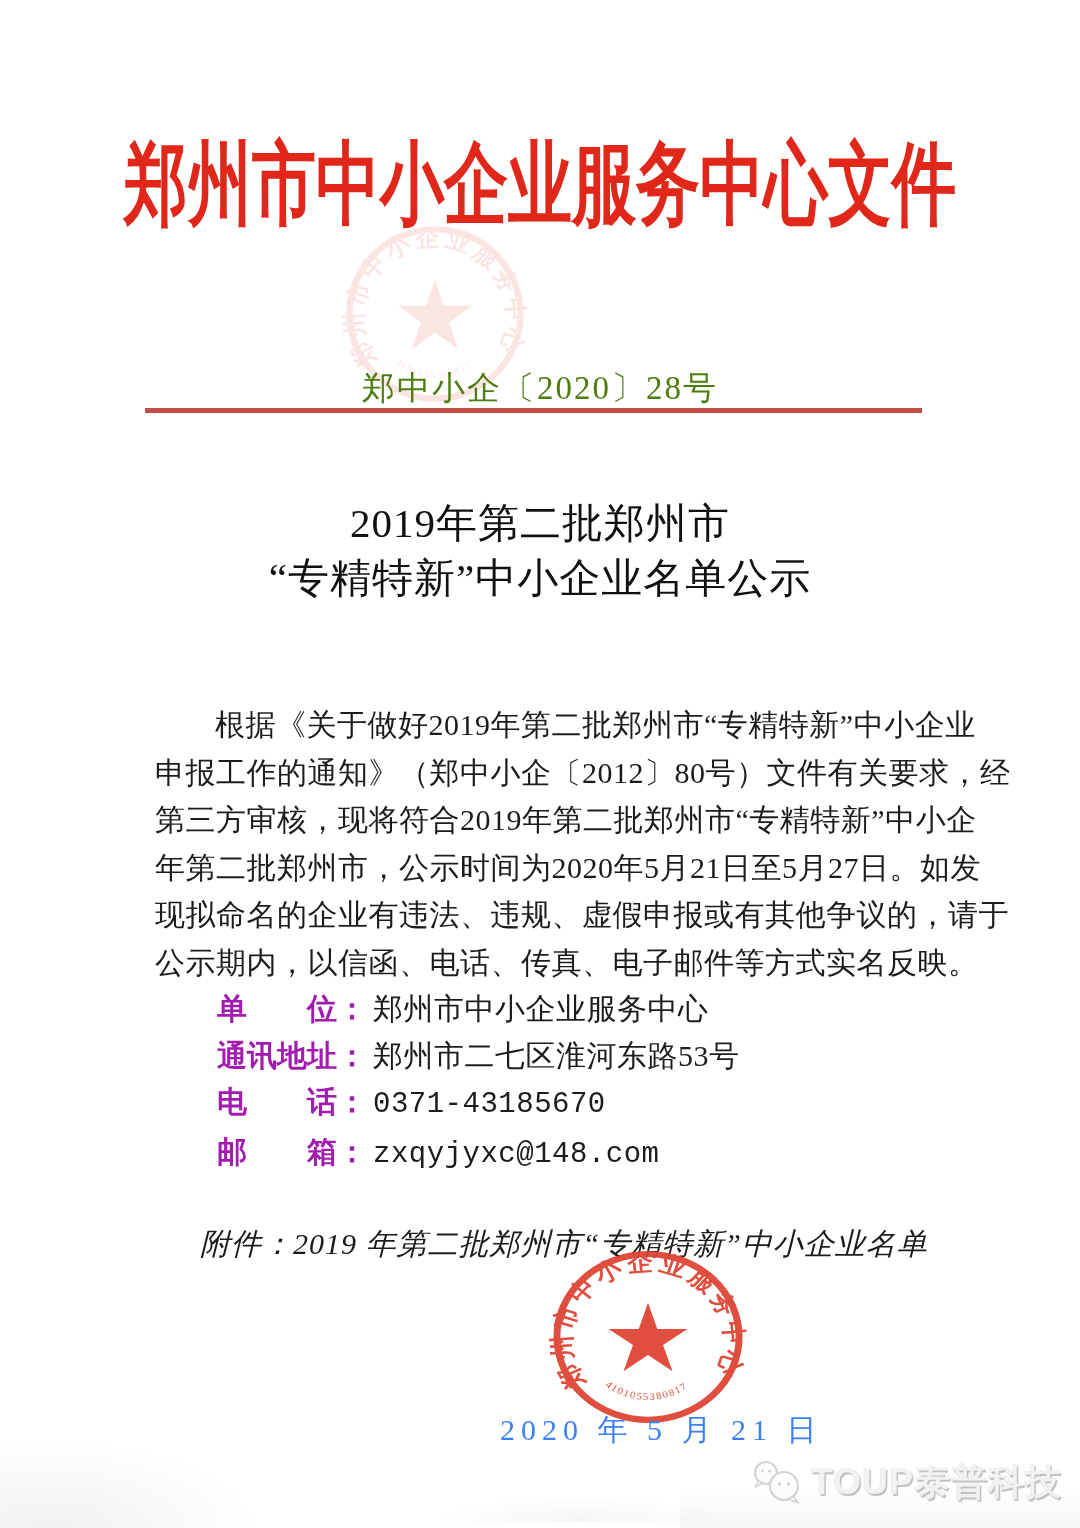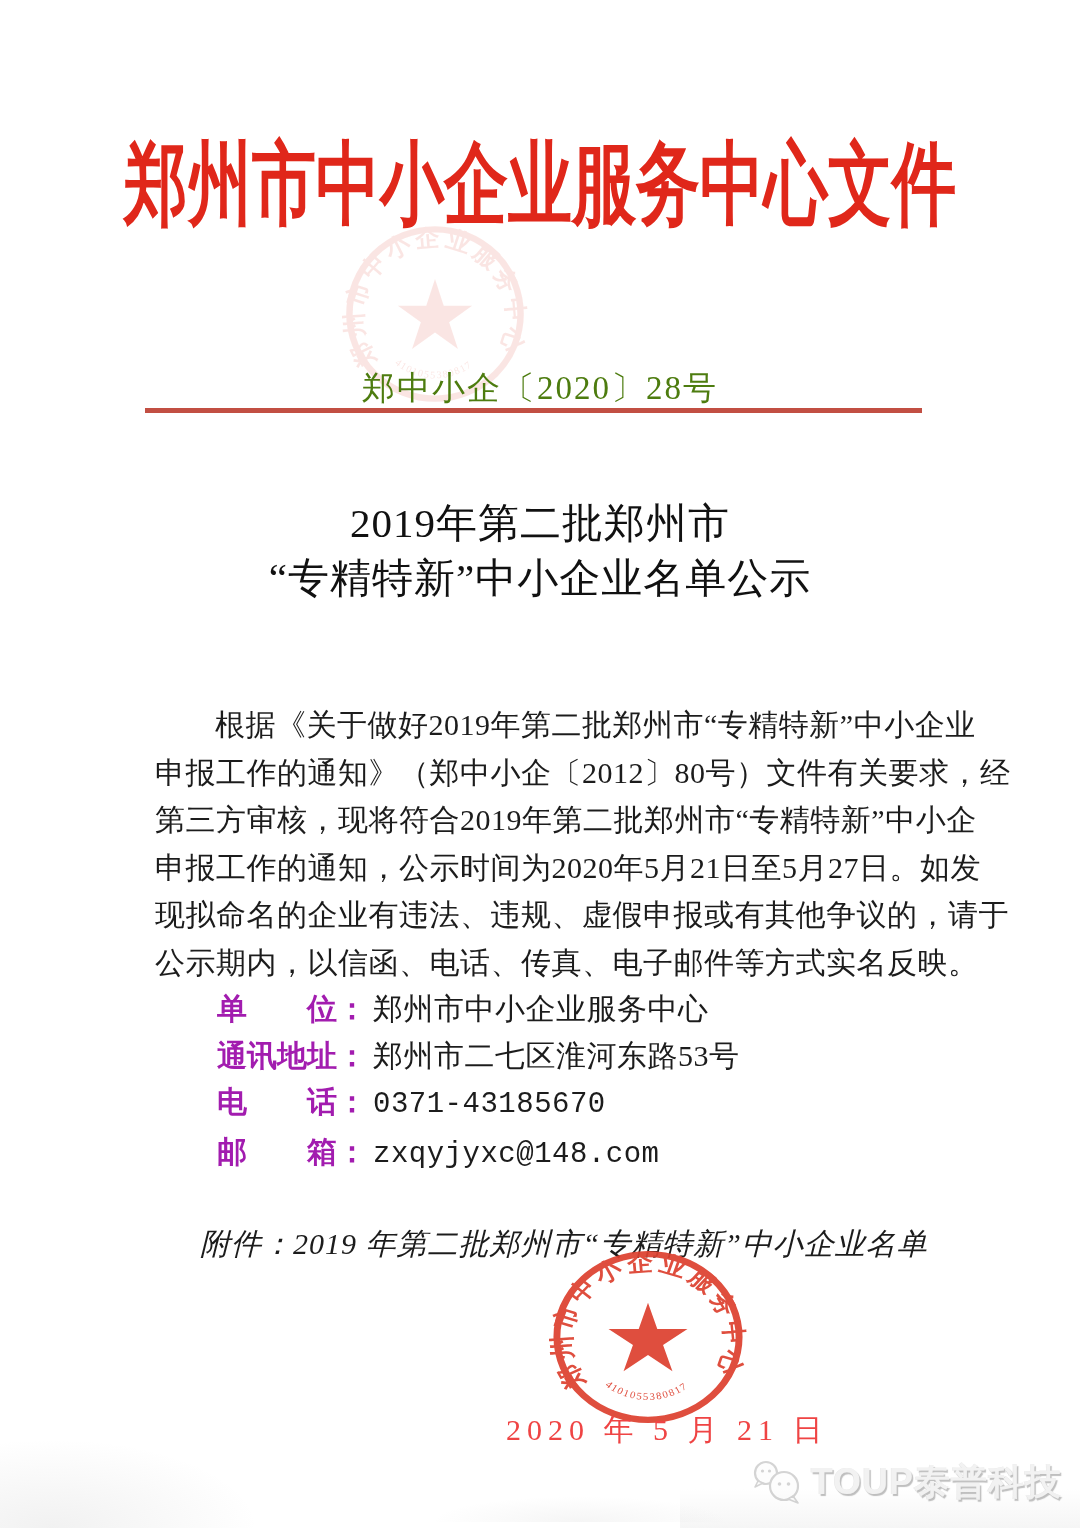--- a/index.html
+++ b/index.html
@@ -65,21 +65,21 @@
   .attachment { position:absolute; left:200px; top:1224px;
     font-size:30px; color:#1c1c1c; letter-spacing:1px; white-space:nowrap;font-style:italic; }
 
   
   .seal { position:absolute; pointer-events:none; }
   .seal.main { left:549px; top:1247px; width:198px; height:180px; opacity:0.93; }
   .seal.faint { left:342px; top:222px; width:186px; height:184px; opacity:0.13; filter:blur(0.6px); }
 
   
   .sign-date { position:absolute; left:500px; top:1410px; width:260px;
-    text-align:center; font-size:30px; color:#ef4444; letter-spacing:6px; white-space:nowrap;margin-left:6px; }
+    text-align:center; font-size:30px; color:#3b82f6; letter-spacing:6px; white-space:nowrap; }
 
   
   .watermark { position:absolute; top:1458px; right:18px;
     display:flex; align-items:center; gap:8px; }
   .watermark .wm-text {
     font-family:"Liberation Sans","DejaVu Sans",sans-serif;
     font-size:36px; font-weight:bold;
     color:#f2f2f2;
     text-shadow:1.5px 1.5px 1px #bfbfbf, -0.5px -0.5px 0 #e8e8e8;
     letter-spacing:1px; white-space:nowrap;
@@ -120,21 +120,21 @@
 
   <div class="red-rule"></div>
 
   <div class="doc-title l1">2019年第二批郑州市</div>
   <div class="doc-title l2">“专精特新”中小企业名单公示</div>
 
   <div class="body-block">
     <div class="body-line indent">根据《关于做好2019年第二批郑州市“专精特新”中小企业</div>
     <div class="body-line">申报工作的通知》（郑中小企〔2012〕80号）文件有关要求，经</div>
     <div class="body-line">第三方审核，现将符合2019年第二批郑州市“专精特新”中小企</div>
-    <div class="body-line">申报工作的通知，公示时间为2020年5月21日至5月27日。如发</div>
+    <div class="body-line">年第二批郑州市，公示时间为2020年5月21日至5月27日。如发</div>
     <div class="body-line">现拟命名的企业有违法、违规、虚假申报或有其他争议的，请于</div>
     <div class="body-line">公示期内，以信函、电话、传真、电子邮件等方式实名反映。</div>
   </div>
 
   <div class="contact-block">
     <div class="contact-row">
       <span class="lbl">单　　位：</span><span class="val cjk">郑州市中小企业服务中心</span>
     </div>
     <div class="contact-row">
       <span class="lbl">通讯地址：</span><span class="val cjk">郑州市二七区淮河东路53号</span>

